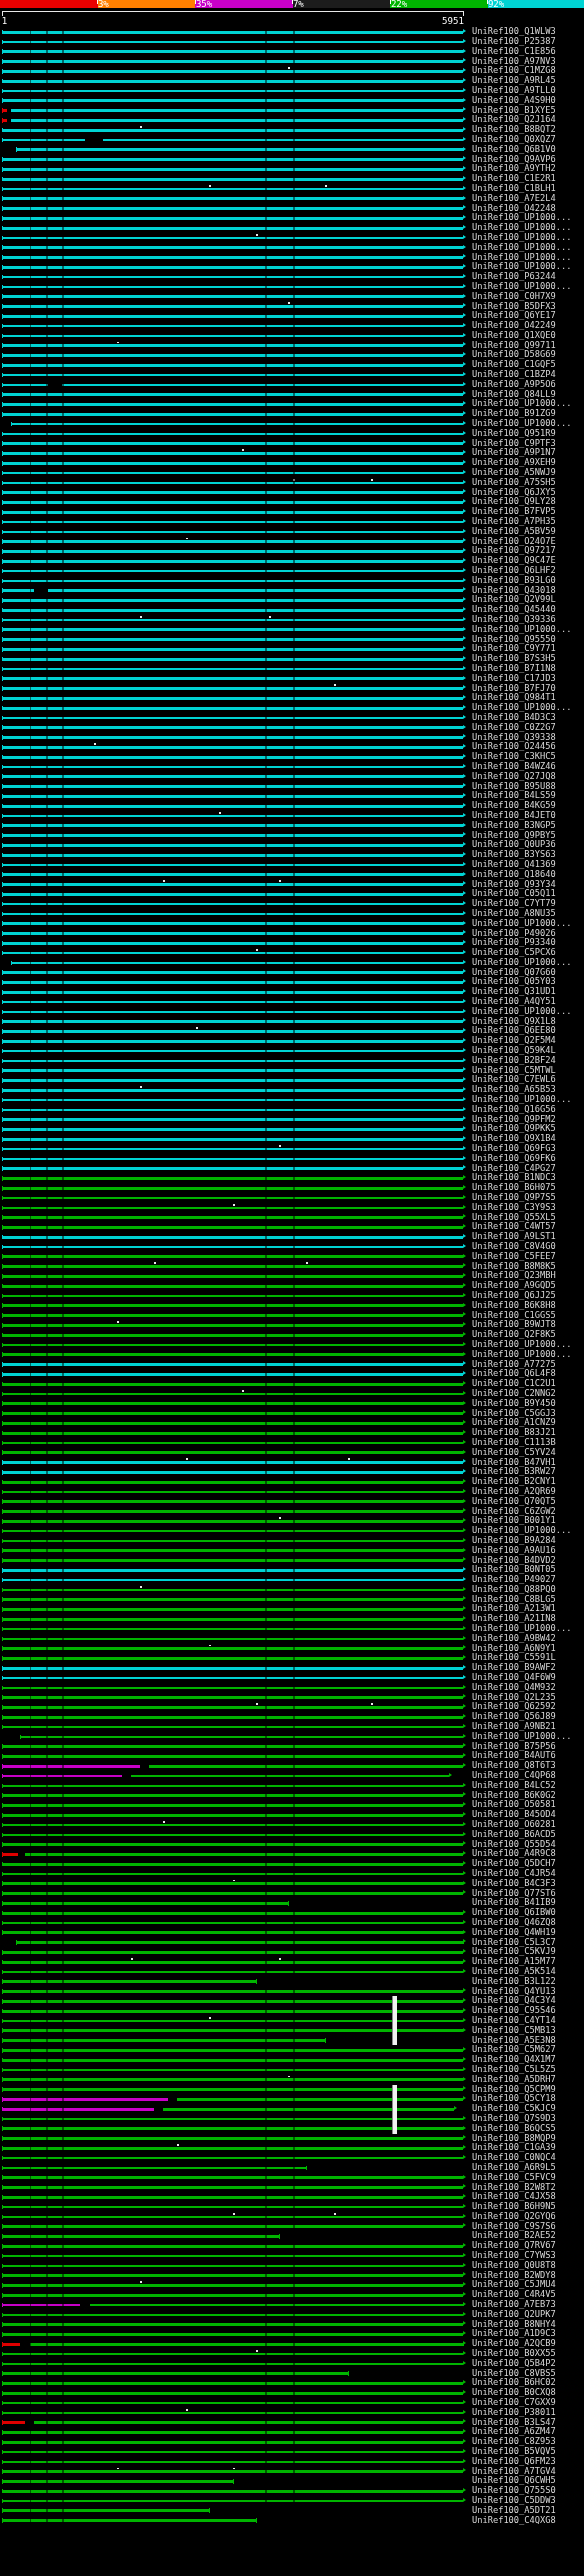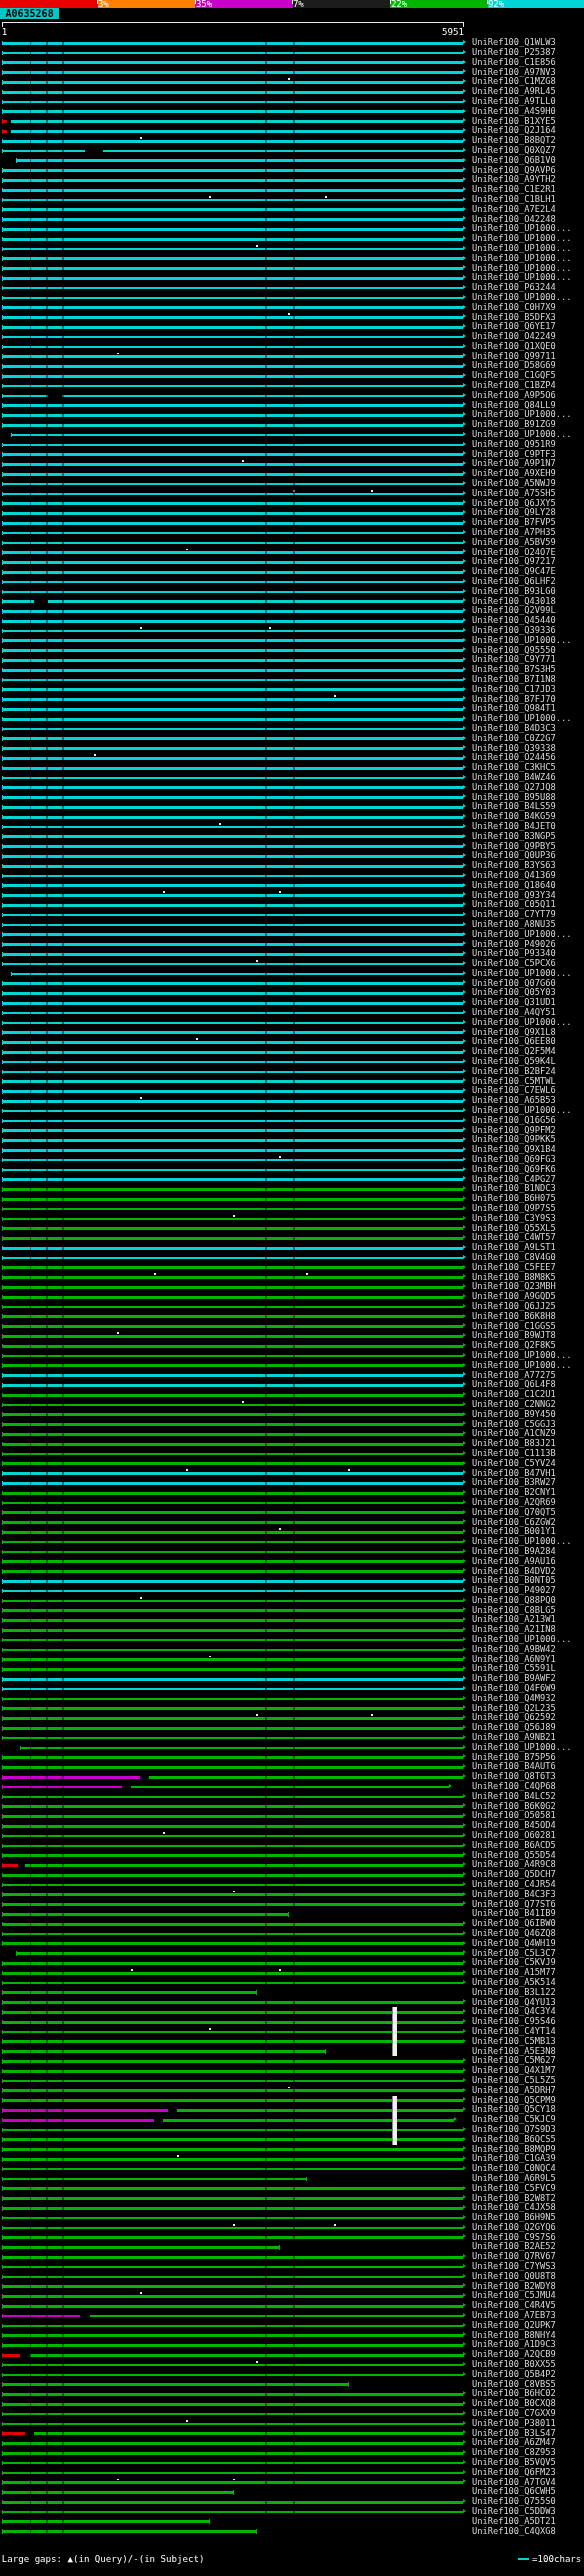--- a/index.html
+++ b/index.html
@@ -50,23 +50,20 @@
       <div class="keytick" style="left: 195px;"></div>
       <span class="keylbl" style="left: 195px;">35%</span>
       <div class="keytick" style="left: 292px;"></div>
       <span class="keylbl" style="left: 292px;">7%</span>
       <div class="keytick" style="left: 390px;"></div>
       <span class="keylbl" style="left: 390px;">22%</span>
       <div class="keytick" style="left: 487px;"></div>
       <span class="keylbl" style="left: 487px;">92%</span>
     </div>
 
-  <div class="titlerow">
-    <div class="qbox">A0635268</div>
-  </div>
 
   <div class="scalerow">
     <div class="sline"></div>
     <div class="stick" style="left:1.8px"></div>
     <div class="stick" style="left:463px"></div>
     <span class="snum" style="left:1.8px">1</span>
     <span class="snum snum-end">5951</span>
   </div>
 
   <div id="rows">
@@ -1671,18 +1668,14 @@
         <div class="cap g" style="left: 256px;"></div>
         <span class="lbl">UniRef100_C4QXG8</span>
       </div>
       <div class="streak" style="left: 29.5px;"></div>
       <div class="streak" style="left: 46px;"></div>
       <div class="streak" style="left: 62px;"></div>
       <div class="streak" style="left: 265px;"></div>
       <div class="streak" style="left: 293px;"></div>
     </div>
 
-  <div class="footer">
-    <span class="fl">Large gaps: ▲(in Query)/-(in Subject)</span>
-    <span class="fr"><span class="swatch"></span><span>=100chars</span></span>
-  </div>
 </div>
 
 
 </body></html>

